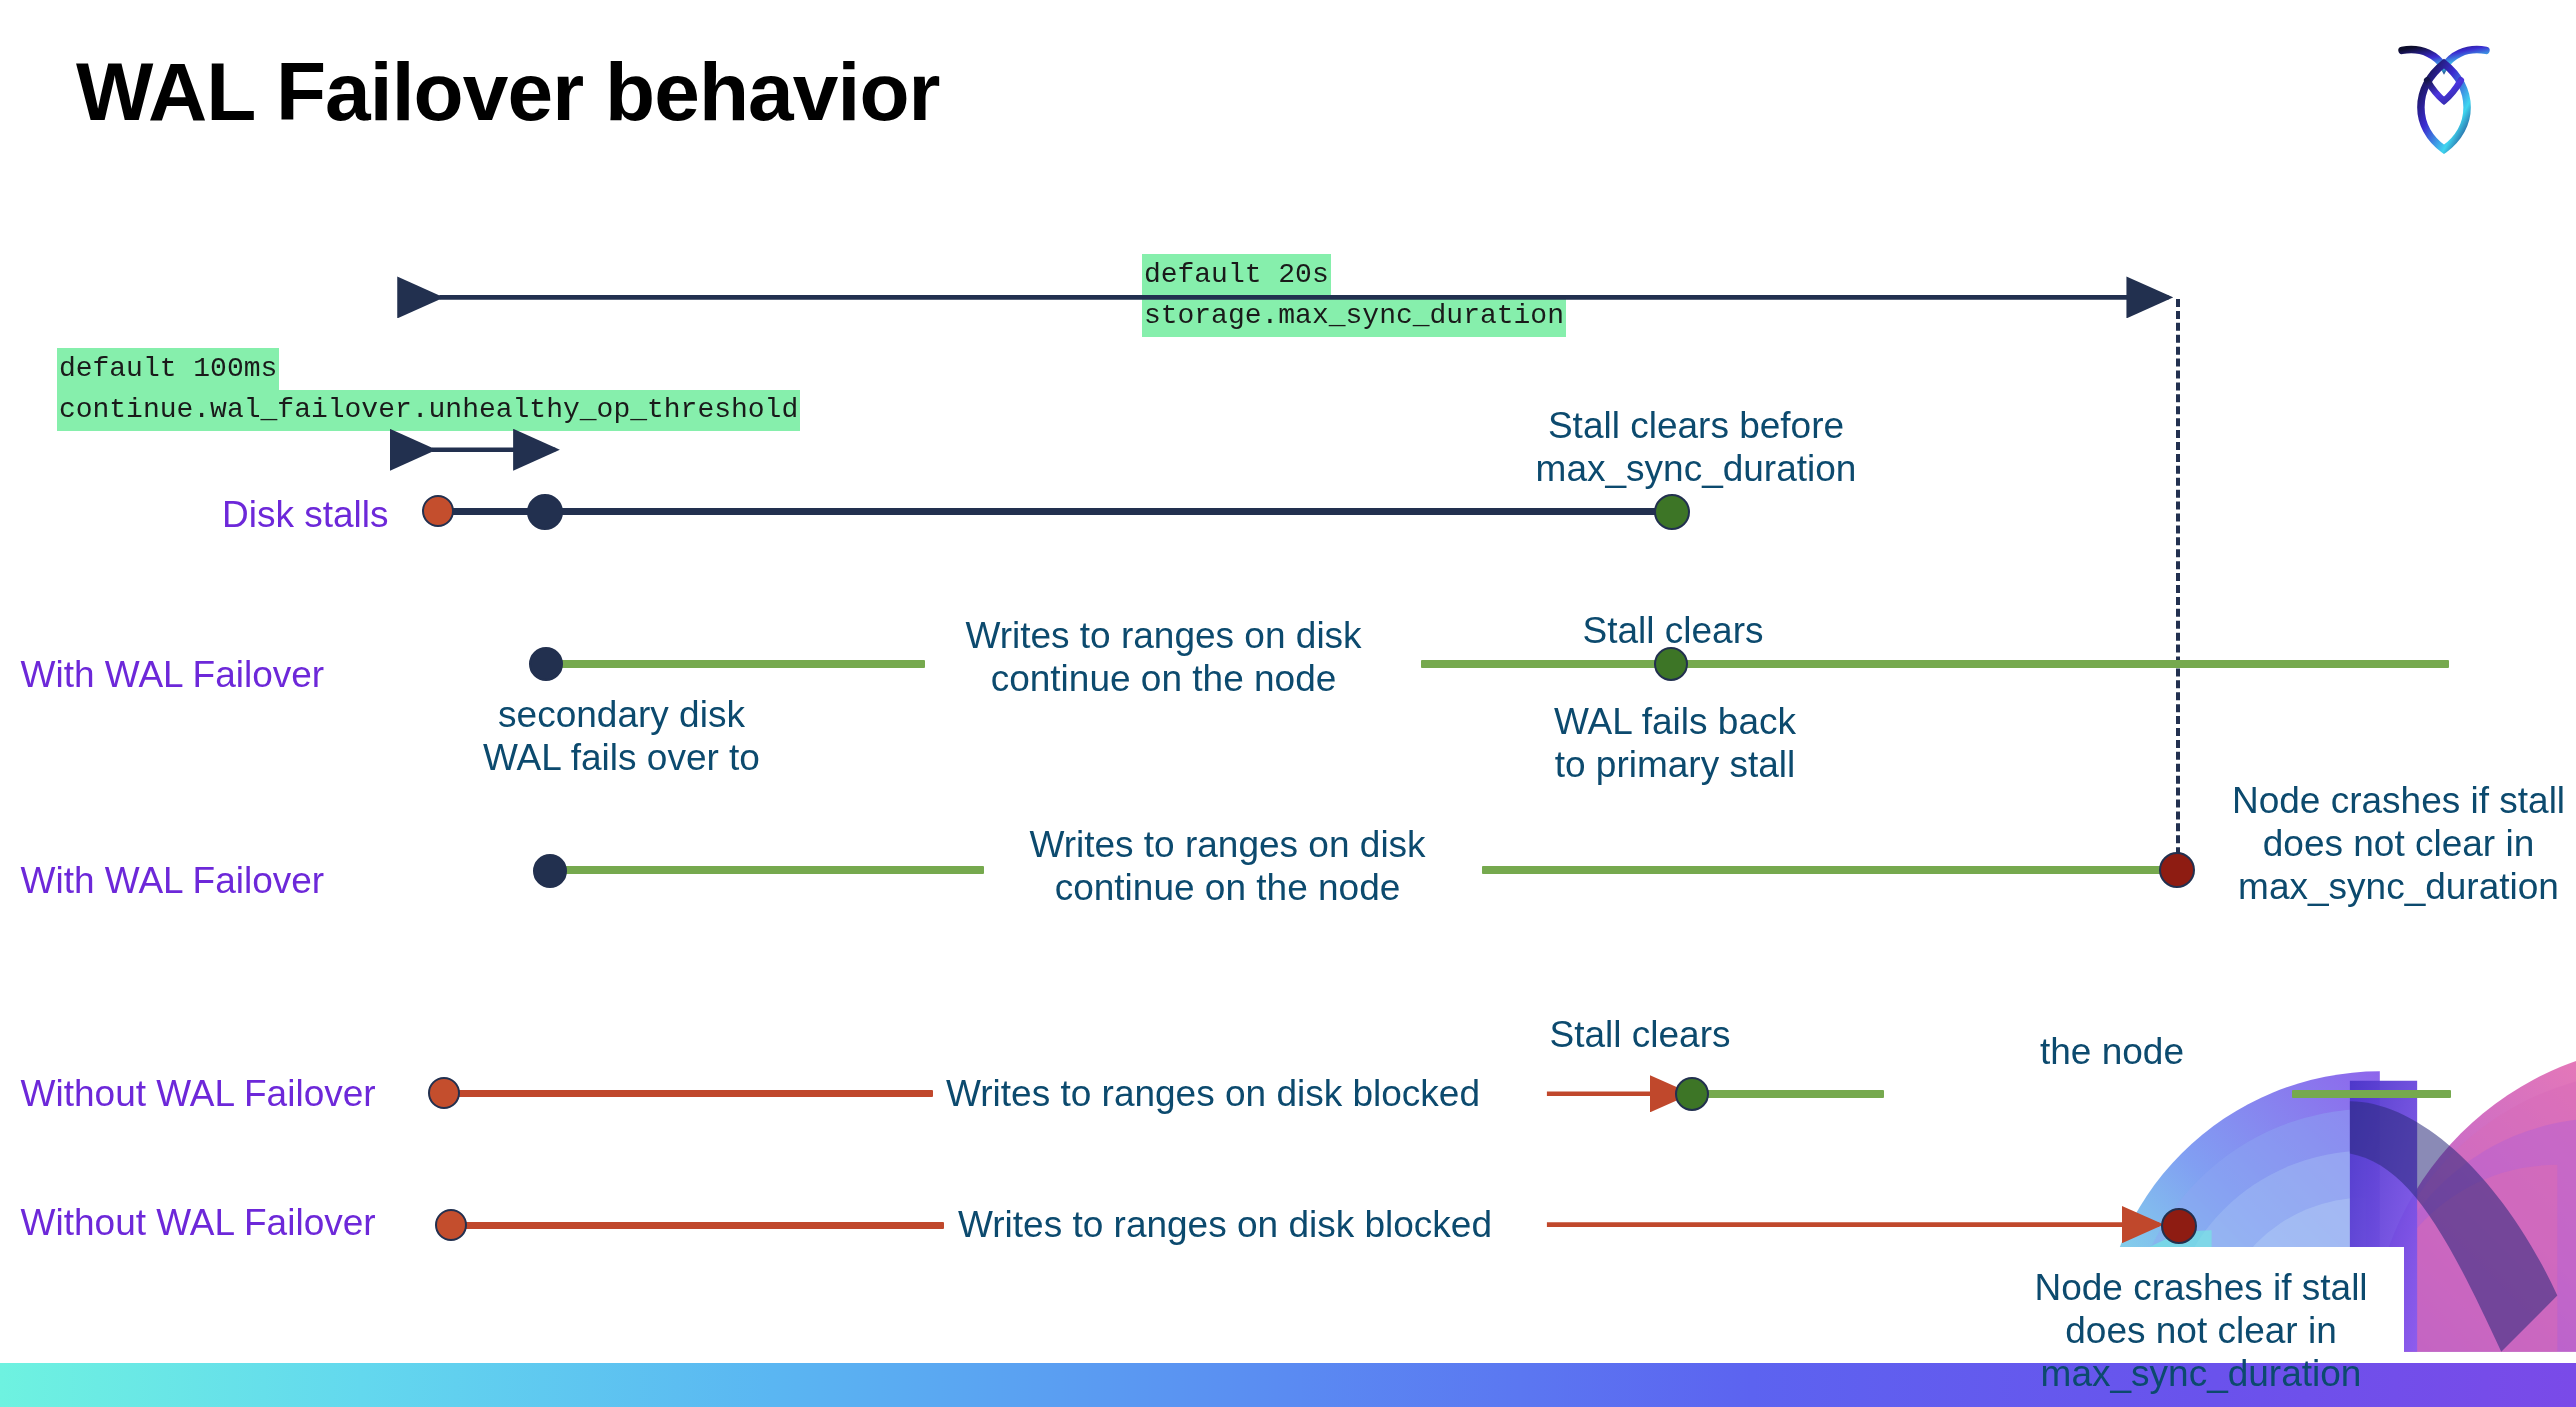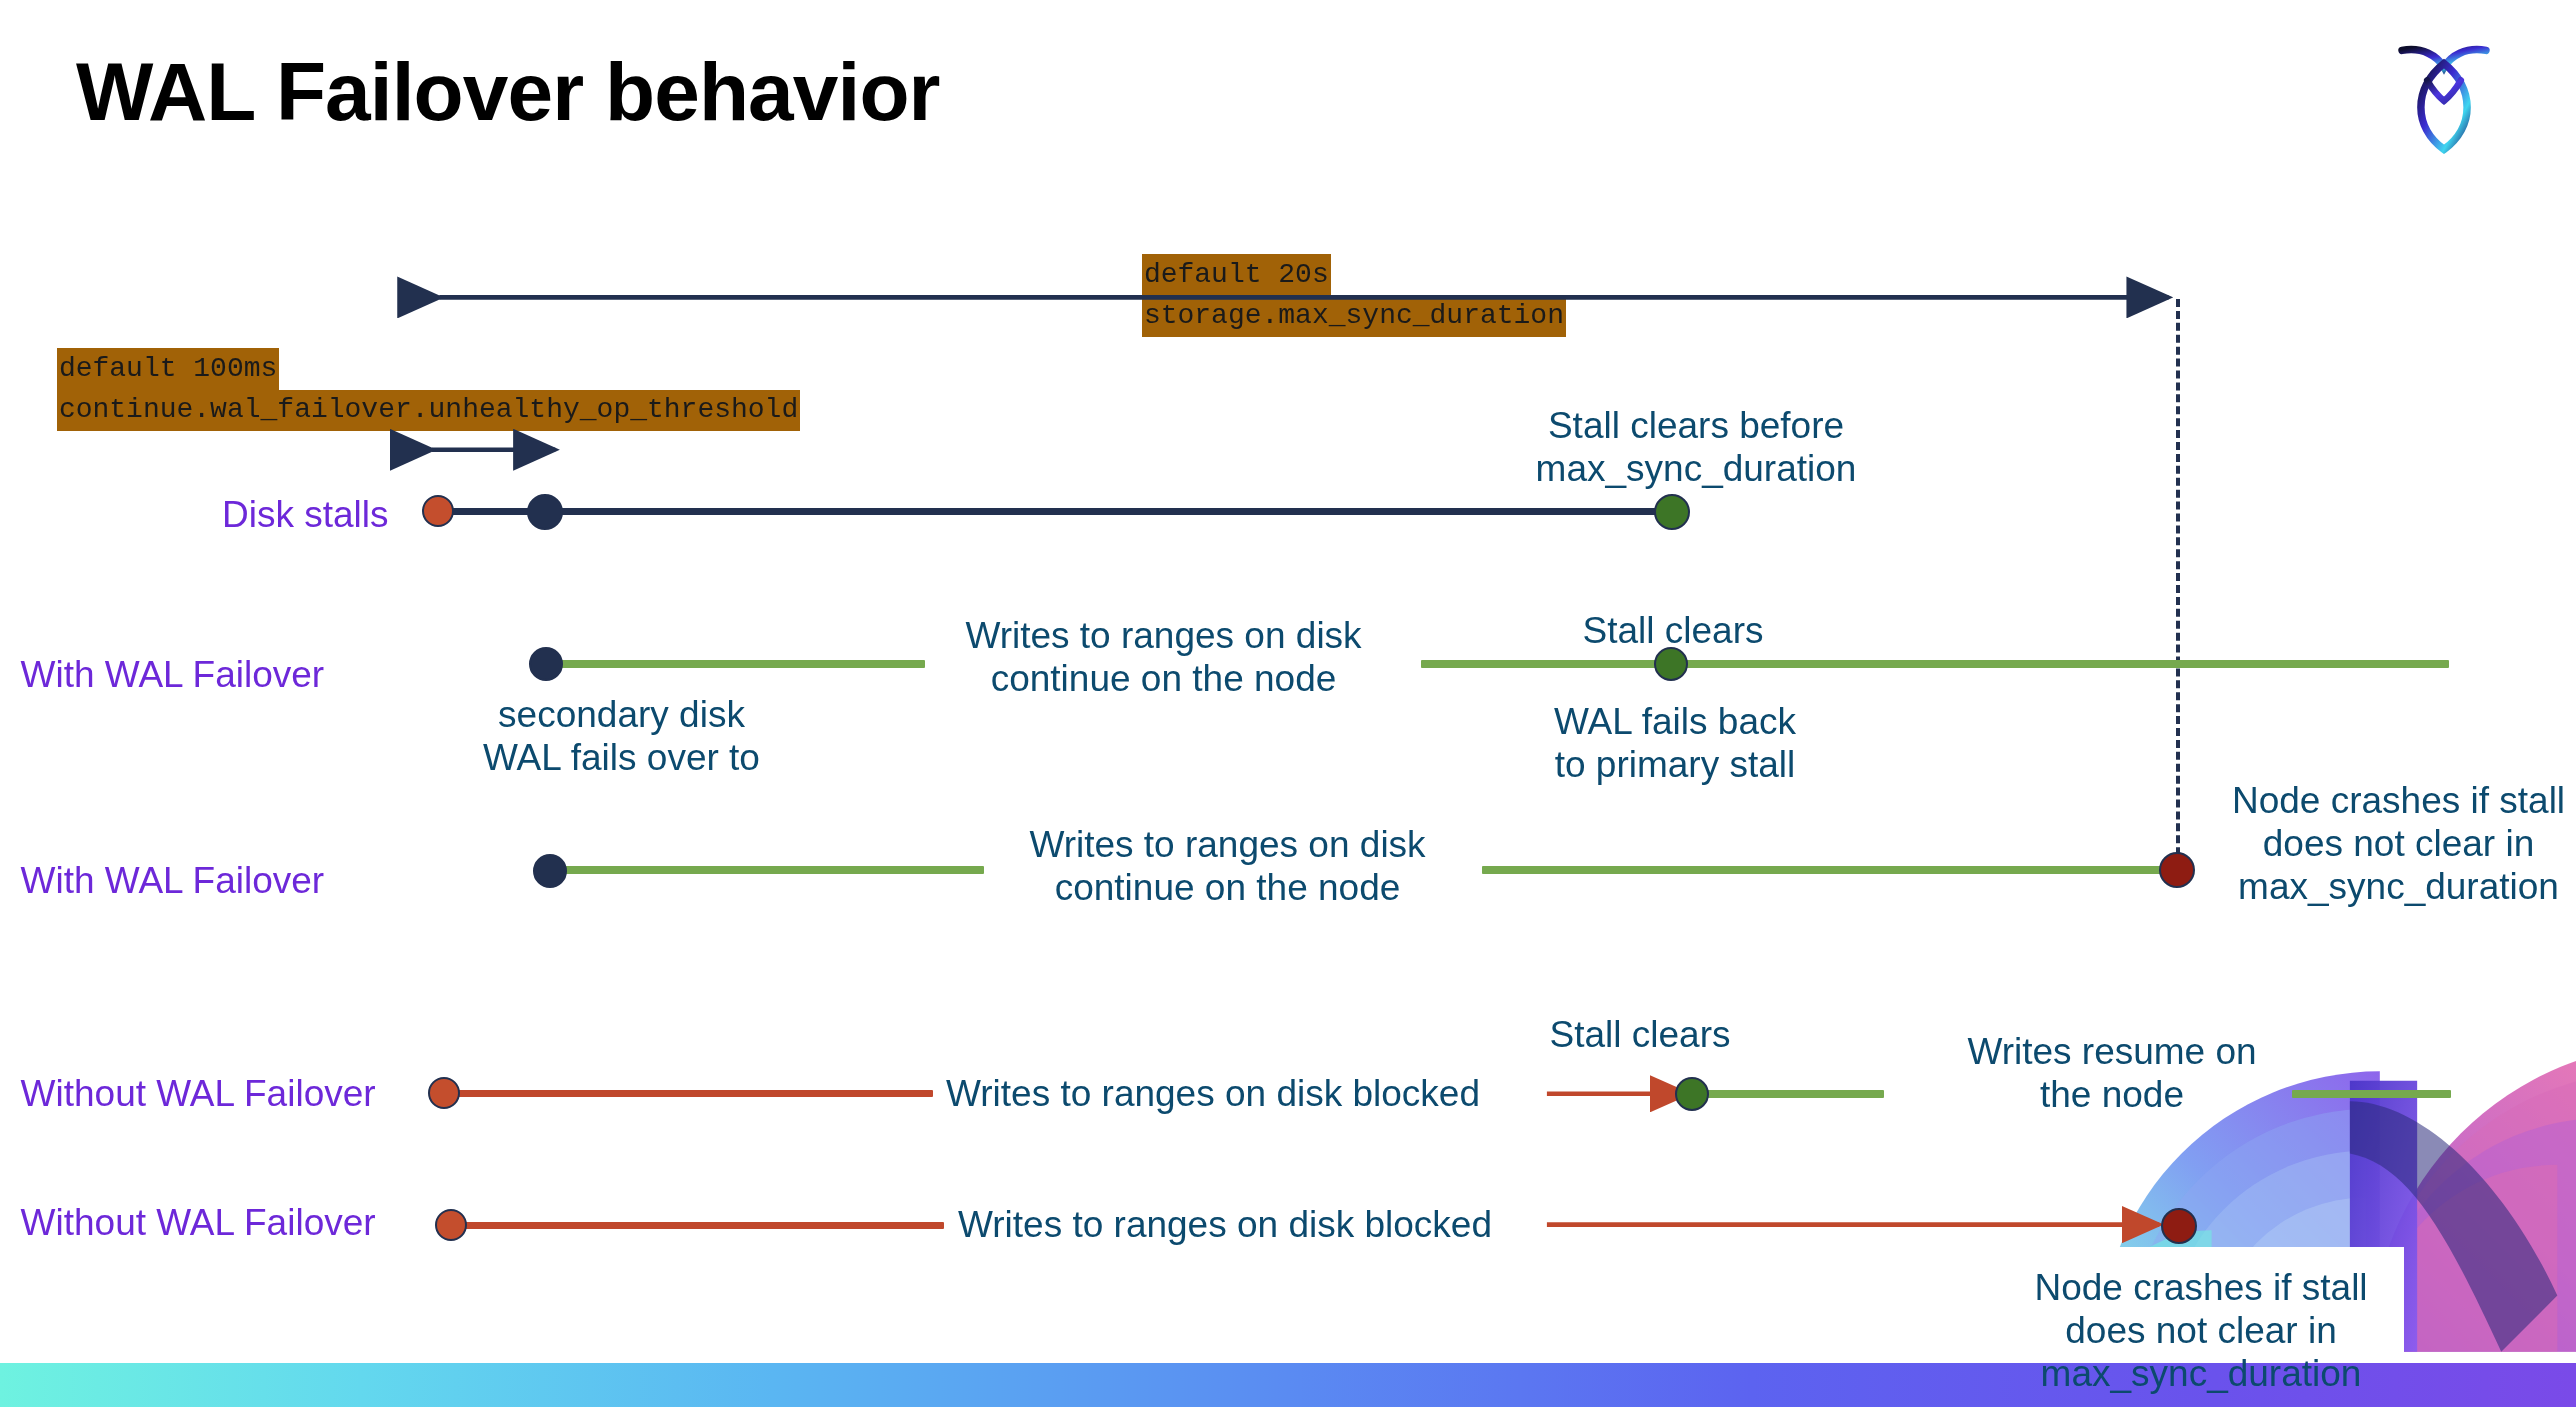--- a/index.html
+++ b/index.html
@@ -43,21 +43,21 @@
   
   .mono-ann {
     position: absolute;
     font-family: "Liberation Mono", monospace;
     font-size: 28px;
     color: #1a1a1a;
     line-height: 1.42;
     white-space: nowrap;
   }
   .mono-ann span {
-    background: #a16207;
+    background: #86efac;
     display: inline-block;
     padding: 0.9px 1.9px;
   }
 
   
   .lbl {
     position: absolute;
     font-size: 37px;
     color: #0c4a6e;
     line-height: 1.16;
@@ -303,21 +303,20 @@
   <div class="seg green" style="left:2292px; top:1090px; width:159px; height:8.4px;"></div>
 
   <div class="dot orange" style="left:428px; top:1077px; width:32px; height:32px;"></div>
   <div class="dot green" style="left:1675px; top:1077px; width:34px; height:34px;"></div>
 
   <div class="lbl left" style="left:946px; top:1073px;">Writes to ranges on disk  blocked</div>
 
   <div class="lbl center" style="left:1472px; top:1014px; width:336px;">Stall clears</div>
 
   <div class="lbl center" style="left:1925px; top:1031px; width:374px;">
-    <div>Writes resume on</div>
     <div>the node</div>
   </div>
 
   <div class="row-label" style="left:20.6px; top:1202px;">Without WAL Failover</div>
 
   <div class="seg red" style="left:458px; top:1222px; width:486px; height:6.5px;"></div>
 
   <div class="dot orange" style="left:435px; top:1209px; width:32px; height:32px;"></div>
   <div class="dot dkred" style="left:2161px; top:1208px; width:36px; height:36px;"></div>
 

